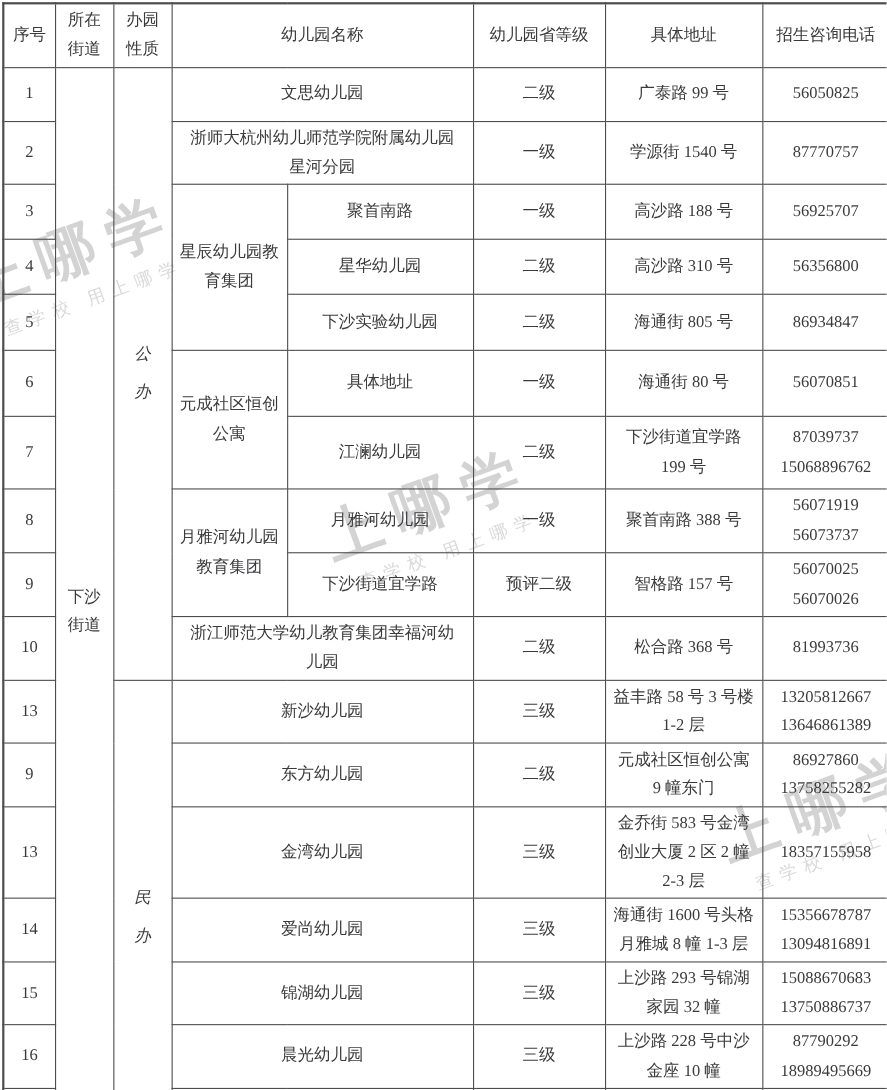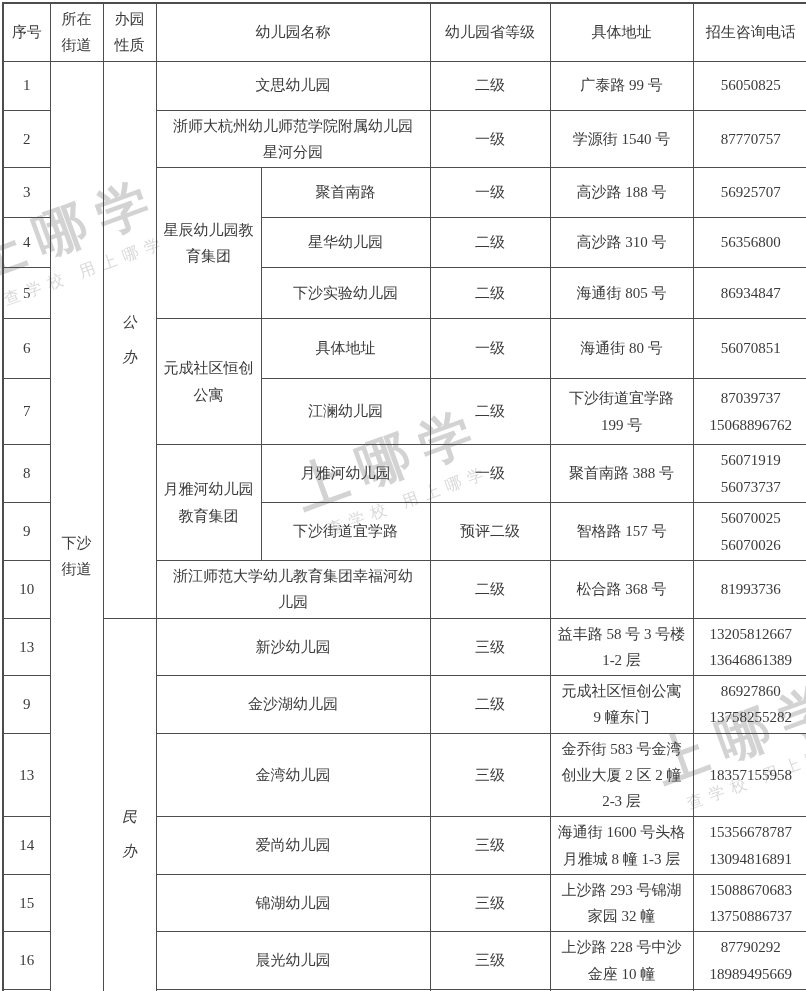--- a/index.html
+++ b/index.html
@@ -171,21 +171,21 @@
       <td rowspan="7"><div class="narrow1">民办</div></td>
       <td colspan="2">新沙幼儿园</td>
       <td>三级</td>
       <td>益丰路 58 号 3 号楼
 1-2 层</td>
       <td>13205812667
 13646861389</td>
     </tr>
     <tr style="height:54px">
       <td>9</td>
-      <td colspan="2">金沙湖幼儿园</td>
+      <td colspan="2">东方幼儿园</td>
       <td>二级</td>
       <td>元成社区恒创公寓
 9 幢东门</td>
       <td>86927860
 13758255282</td>
     </tr>
     <tr style="height:80px">
       <td>13</td>
       <td colspan="2">金湾幼儿园</td>
       <td>三级</td>

